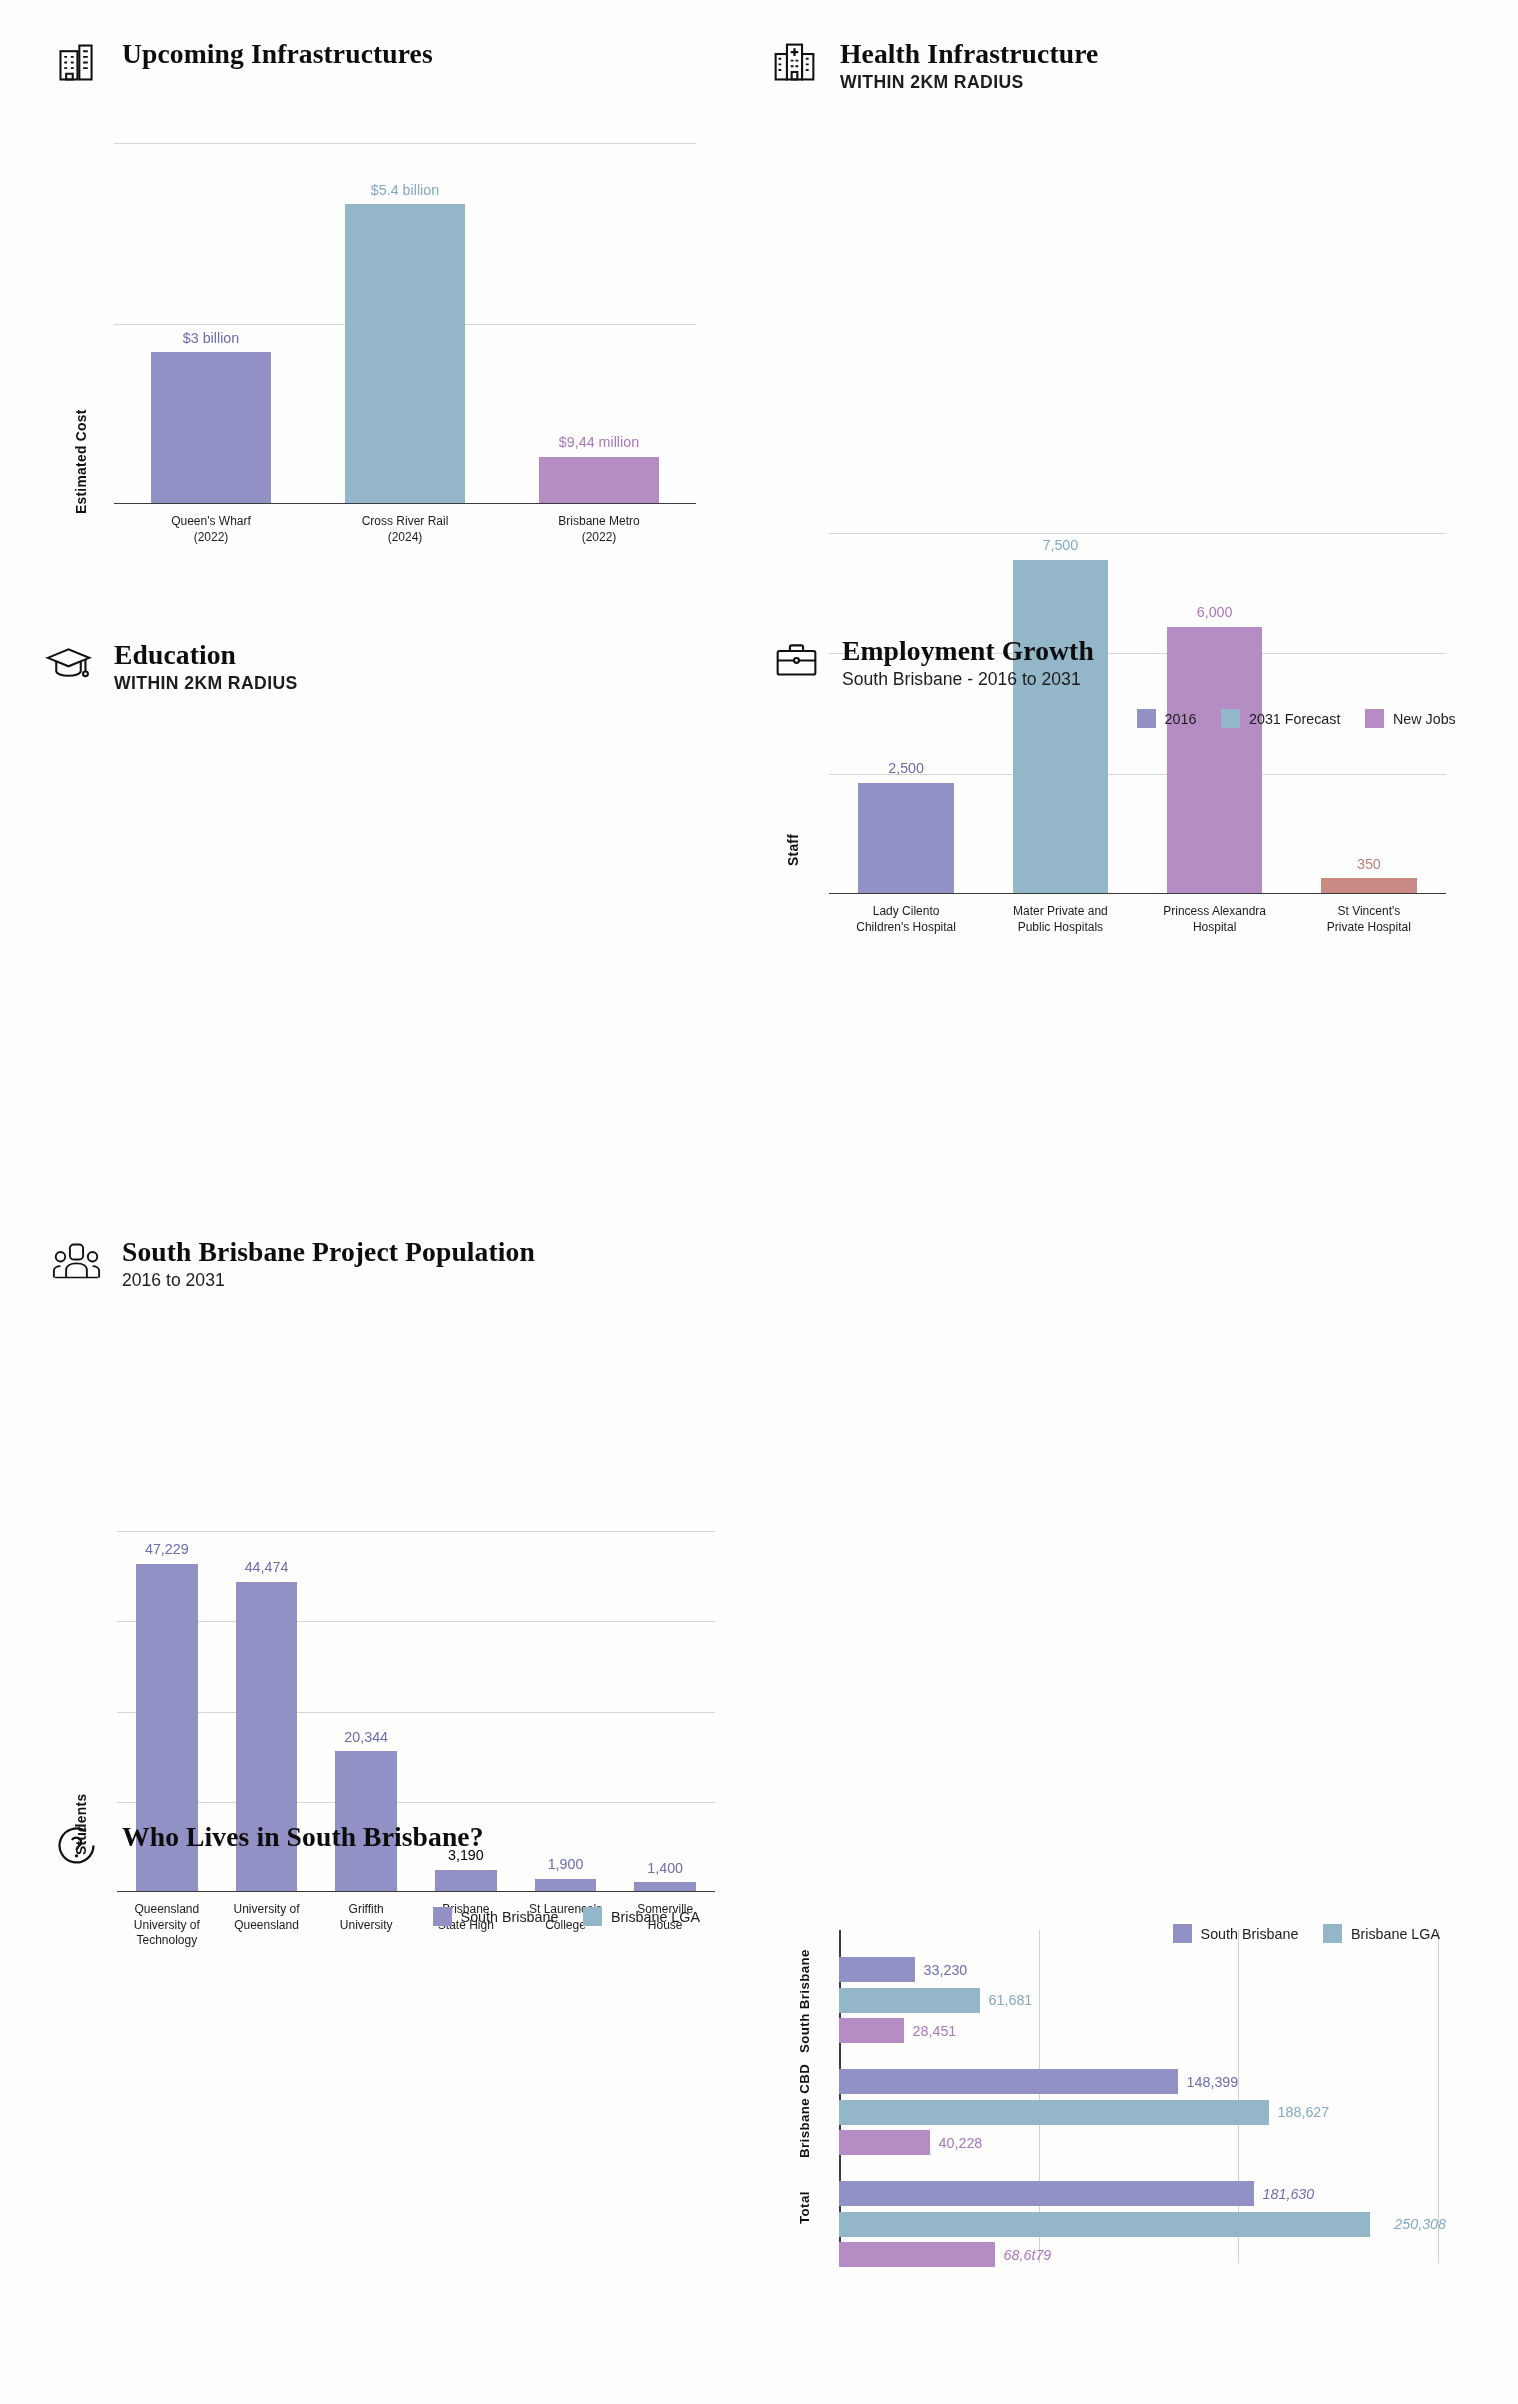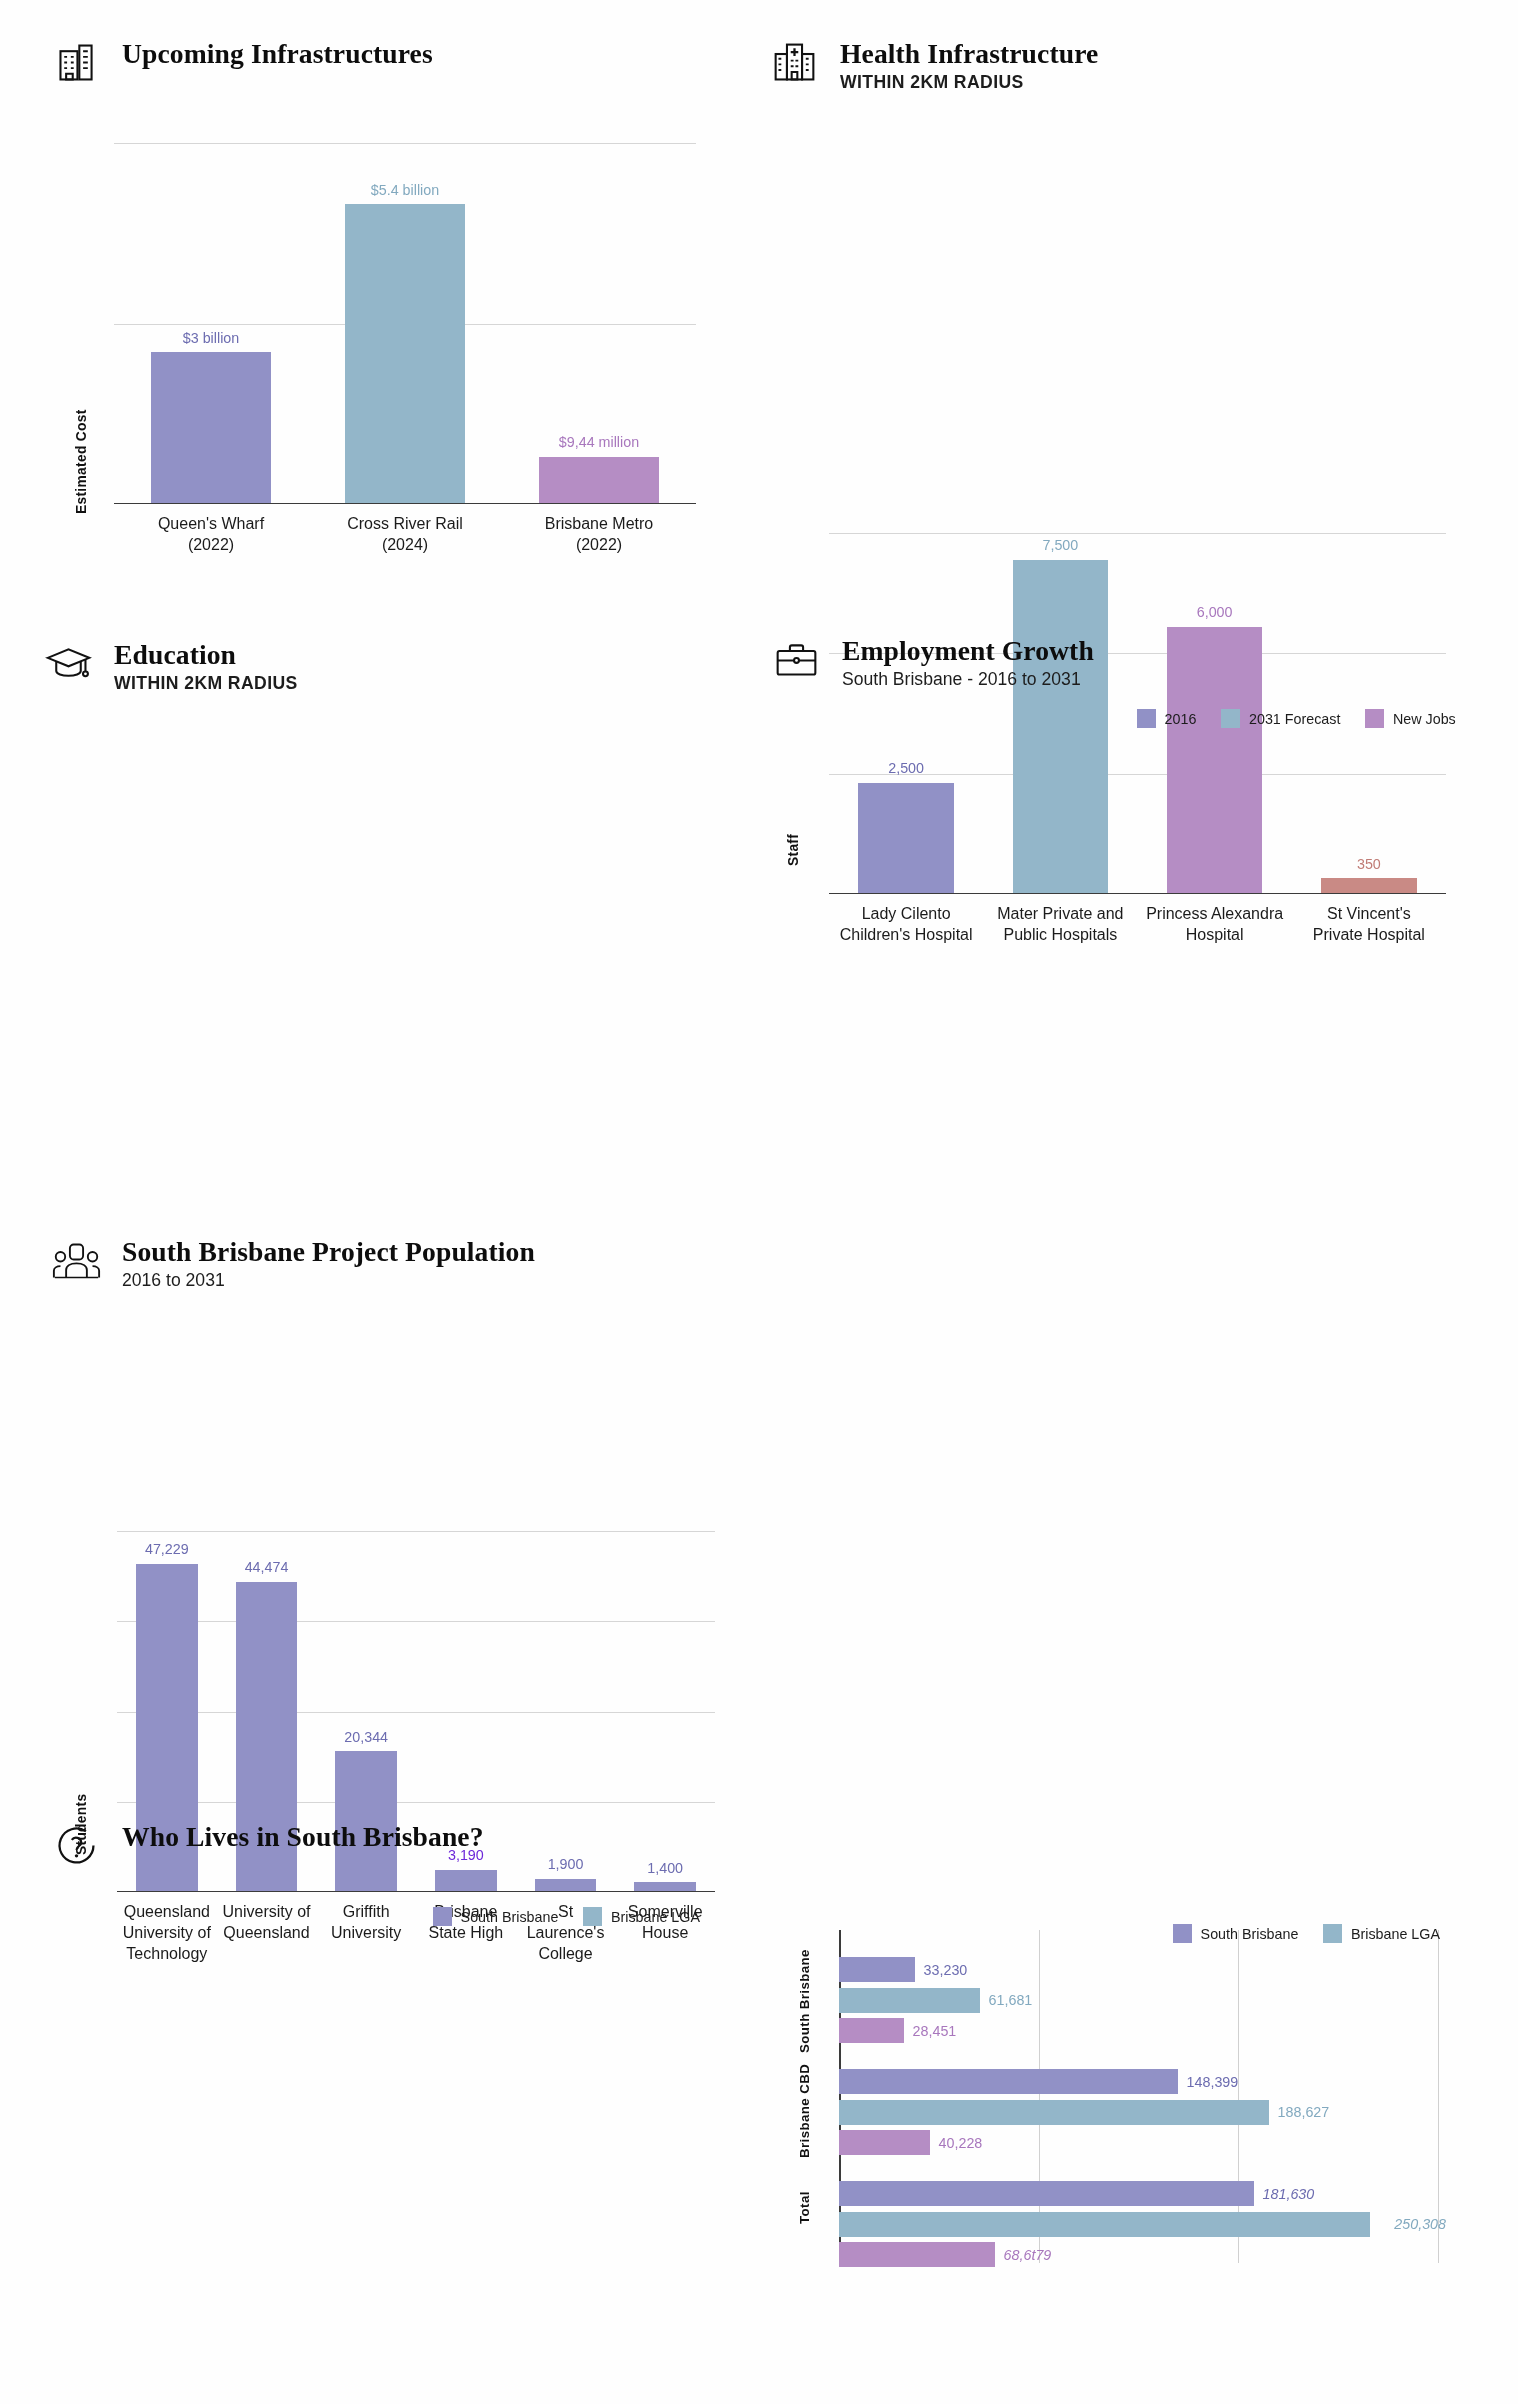--- a/index.html
+++ b/index.html
@@ -53,21 +53,21 @@
   .baseline { position: absolute; left: 0; right: 0; bottom: 0; height: 1.5px; background: #3b3b3b; }
   .axisline-v { position: absolute; top: 0; bottom: 0; left: 0; width: 1.5px; background: #3b3b3b; }
 
   .bars { position: absolute; left: 0; right: 0; bottom: 0; top: 0; display: flex; align-items: flex-end; }
   .bcell { flex: 1; display: flex; flex-direction: column; align-items: center; justify-content: flex-end; height: 100%; }
   .bar { width: 62%; }
   .bval { font-size: 14.3px; margin-bottom: 6.7px; white-space: nowrap; }
 
   .xlabels { position: absolute; left: 0; right: 0; display: flex; }
   .xlab {
-    flex: 1; text-align: center; font-size: 16px; color: #1b1b1b;
+    flex: 1; text-align: center; font-size: 12px; color: #1b1b1b;
     line-height: 1.3; padding: 0 2.9px;
   }
 
   
   .legend { position: absolute; display: flex; align-items: center; gap: 25px; }
   .lg { display: flex; align-items: center; gap: 8.6px; }
   .lgsw { width: 19px; height: 19px; }
   .lgtx { font-size: 14.3px; color: #1c1c1c; white-space: nowrap; }
   .hgroup { position: absolute; left: 0; right: 0; }
   .hrow { display: flex; align-items: center; }
@@ -235,21 +235,21 @@
       </div>
       <div class="bcell">
         <div class="bval" style="color:#6c6cb0;">44,474</div>
         <div class="bar" style="height:86%;background:#9191c6;"></div>
       </div>
       <div class="bcell">
         <div class="bval" style="color:#6c6cb0;">20,344</div>
         <div class="bar" style="height:39%;background:#9191c6;"></div>
       </div>
       <div class="bcell">
-        <div class="bval" style="color:#6d28d9;">3,190</div>
+        <div class="bval" style="color:#000000;">3,190</div>
         <div class="bar" style="height:6.2%;background:#9191c6;"></div>
       </div>
       <div class="bcell">
         <div class="bval" style="color:#6c6cb0;">1,900</div>
         <div class="bar" style="height:3.7%;background:#9191c6;"></div>
       </div>
       <div class="bcell">
         <div class="bval" style="color:#6c6cb0;">1,400</div>
         <div class="bar" style="height:2.7%;background:#9191c6;"></div>
       </div>

